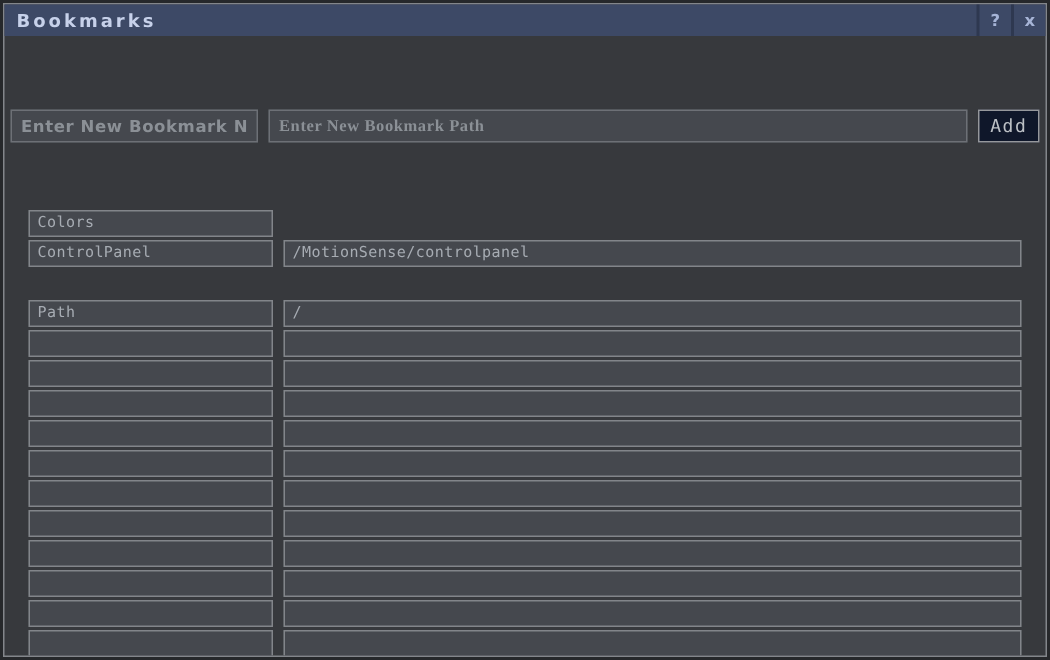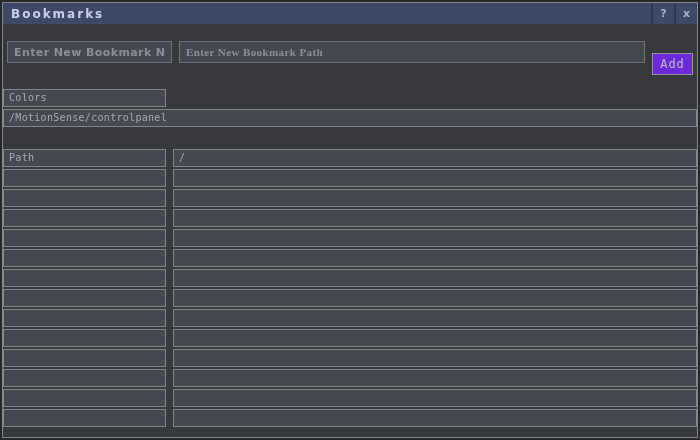--- a/index.html
+++ b/index.html
@@ -9,21 +9,21 @@
     position:relative;
     width:700px; height:440px;
     background:#37393d;
     border:2px solid #26282b;
     font-family:"DejaVu Sans", sans-serif;
     overflow:hidden;
   }
   .frame {
     position:absolute; inset:0;
     border:1px solid #83868b;
-    display:flex; flex-direction:column;
+    display:flex; flex-direction:column;gap:44px;
   }
 
   
   .titlebar {
     height:21px; flex:0 0 21px;
     background:#3d4966;
     display:flex; align-items:center;
   }
   .title-text {
     padding-left:8px;
@@ -57,36 +57,35 @@
     font-size:11px; font-weight:bold;
     letter-spacing:0.4px;
     padding:0 6px;
     outline:none;
   }
   .bm-input::placeholder { color:#8b9096; opacity:1; }
   .bm-input.name { width:165px; flex:0 0 165px; }
   .bm-input.path { flex:1;font-family:Liberation Serif, serif; }
   .add-btn {
     width:41px; height:22px; flex:0 0 41px;
-    background:#6d28d9;
+    background:#0f172a;
     border:1px solid #96989c;
     color:#bcc0c5;
     font-family:"DejaVu Sans Mono", monospace;
     font-size:12px;
     letter-spacing:1px;
     display:flex; align-items:center; justify-content:center;
     cursor:default;
-    margin-top:24px;
   }
 
   
   .bm-table {
     flex:1;
-    margin-top:14px;
-    padding:0 0;
+    margin-top:1px;
+    padding:0 16px;
     overflow:hidden;
   }
   .bm-row {
     display:flex; gap:7px;
     height:18px;
     margin-bottom:2px;
   }
   .bm-cell {
     border:1px solid #82858a;
     background:#45484e;
@@ -119,20 +118,21 @@
       <input class="bm-input path" type="text" placeholder="Enter New Bookmark Path" style="">
       <div class="add-btn">Add</div>
     </div>
 
     <div class="bm-table">
   <div class="bm-row">
     <div class="bm-cell name">Colors</div>
   </div>
 
   <div class="bm-row">
+    <div class="bm-cell name">ControlPanel</div>
     <div class="bm-cell path">/MotionSense/controlpanel</div>
   </div>
 
   <div class="bm-row">
   </div>
 
 
   <div class="bm-row">
     <div class="bm-cell name">Path</div>
     <div class="bm-cell path">/</div>

